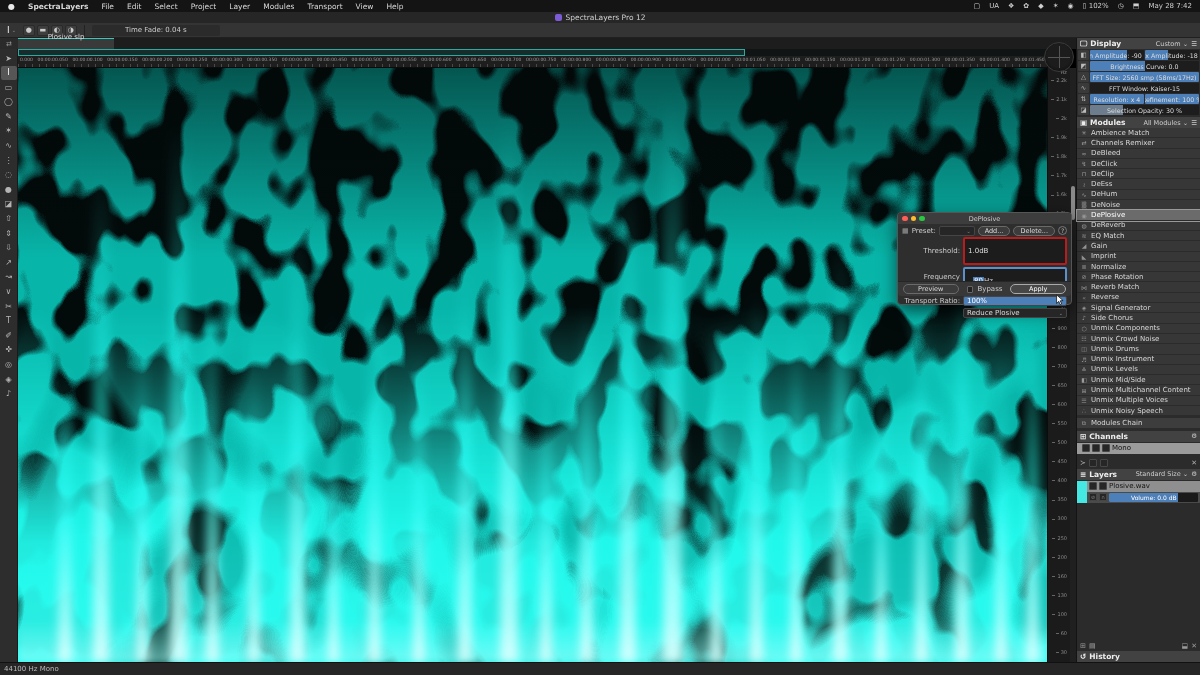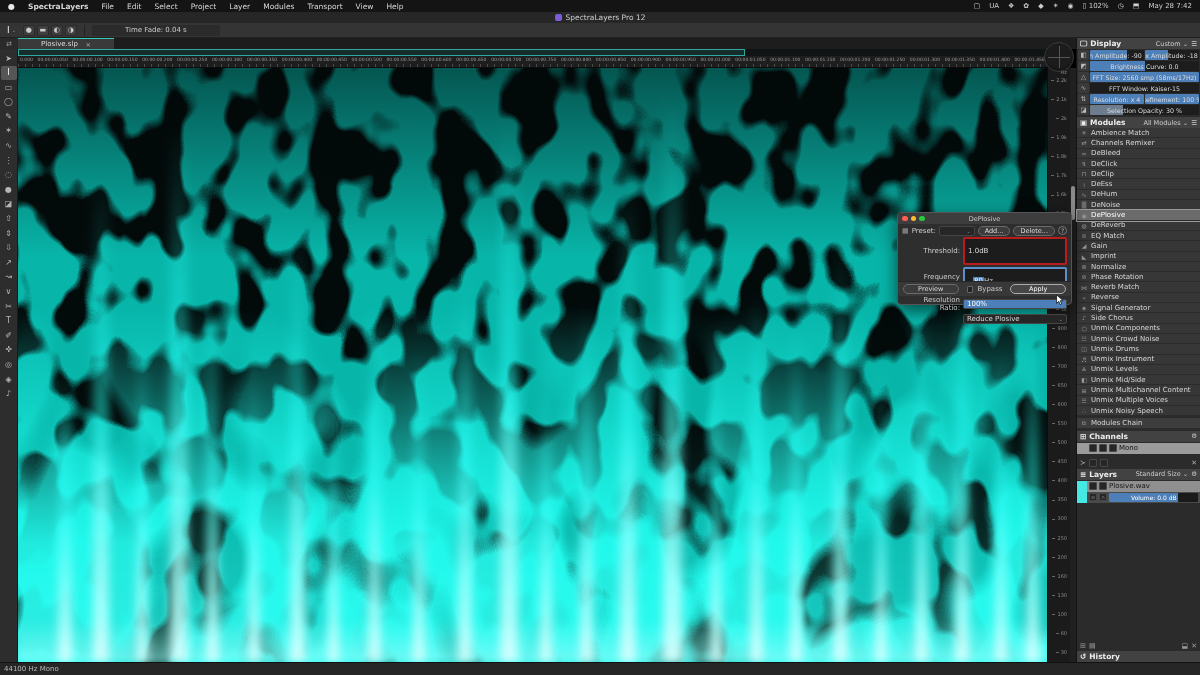--- a/index.html
+++ b/index.html
@@ -21,21 +21,21 @@
   #toolbar { left:0; top:23px; width:1200px; height:15px; background:#343434; border-bottom:1px solid #202020; display:flex; align-items:center; padding:0 4px; gap:4px; }
   .tool-ind { display:flex; align-items:center; gap:2px; font-size:9px; color:#eee; padding:0 3px; }
   .tool-ind .caret { font-size:5px; color:#999; }
   .mode-btn { width:12px; height:11px; background:#3e3e3e; border:1px solid #2a2a2a; border-radius:2px; color:#ccc; font-size:7px; line-height:9px; text-align:center; }
   .tb-sep { width:1px; height:11px; background:#222; margin:0 3px; }
   #time-fade { width:128px; height:11px; background:#2b2b2b; border-radius:2px; font-size:7px; color:#ccc; display:flex; align-items:center; justify-content:center; }
 
   
   #tabbar { left:0; top:38px; width:1200px; height:11px; background:#1d1d1d; display:flex; align-items:stretch; }
   #tab-scroll { width:18px; display:flex; align-items:center; justify-content:center; font-size:7px; color:#999; background:#2a2a2a; }
-  .tab { width:96px; background:#3a3a3a; border-top:1px solid #35c8bd; display:flex; align-items:center; justify-content:center; gap:8px; font-size:7px; color:#ddd; }
+  .tab { width:96px; background:#3a3a3a; border-top:1px solid #35c8bd; display:flex; align-items:center; justify-content:center; gap:8px; font-size:7px; color:#ddd;flex-direction:column; }
   .tab .x { color:#aaa; font-size:6px; }
 
   
   #toolstrip { left:0; top:49px; width:18px; height:613px; background:#2d2d2d; border-right:1px solid #1a1a1a; display:flex; flex-direction:column; align-items:center; padding-top:2px; }
   .tool { width:16px; height:14px; display:flex; align-items:center; justify-content:center; font-size:8px; color:#b5b5b5; border-radius:2px; margin-bottom:0.6px; }
   .tool.active { background:#565656; color:#fff; }
 
   
   #overview { left:18px; top:49px; width:1029px; height:7px; background:#101414; }
   #overview .win { position:absolute; left:0; top:0; width:727px; height:7px; border:1px solid #2fa8a0; background:rgba(40,120,115,0.25); }
@@ -71,21 +71,21 @@
   .drow { display:flex; align-items:center; gap:1px; padding:0 1px; margin-top:1px; }
   .dicon { width:11px; height:10px; background:#3a3a3a; border-radius:1px; color:#bbb; font-size:6.5px; display:flex; align-items:center; justify-content:center; flex:none; }
   .dfield { position:relative; height:10px; background:#1d1d1d; border-radius:1px; flex:1; overflow:hidden; display:flex; align-items:center; justify-content:center; }
   .dfield .fill { position:absolute; left:0; top:0; bottom:0; background:#4d7fb8; }
   .dfield .txt { position:relative; font-size:6.3px; color:#ddd; white-space:nowrap; z-index:1; }
   .mod-row { height:10.3px; background:#373737; border-bottom:1px solid #2b2b2b; display:flex; align-items:center; gap:3px; padding:0 3px; color:#d8d8d8; font-size:7px; }
   .mod-row .mg { width:8px; color:#9a9a9a; font-size:6px; text-align:center; flex:none; }
   .mod-row.selected { background:#6b6b6b; color:#fff; outline:1px solid #999; }
   .mod-row.chain { margin-top:2px; background:#3d3d3d; }
   .small-btn { width:8px; height:8px; background:#262626; border:1px solid #474747; border-radius:1px; color:#888; font-size:5px; display:flex; align-items:center; justify-content:center; }
-  .chan-row { height:11px; background:#9b9b9b; display:flex; align-items:center; gap:2px; padding:0 12px; color:#111; font-size:7px; margin-top:1px; }
+  .chan-row { height:11px; background:#9b9b9b; display:flex; align-items:center; gap:2px; padding:0 5px; color:#111; font-size:7px; margin-top:1px; }
   .chan-row .nm { color:#111; }
   .sec-toolbar { height:11px; display:flex; align-items:center; gap:3px; padding:0 3px; color:#aaa; font-size:7px; margin-top:4px; }
   .layer-wrap { display:flex; margin-top:1px; }
   .layer-swatch { width:10px; background:#45e8e2; flex:none; }
   .layer-rows { flex:1; }
   .layer-r1 { height:11px; background:#8f8f8f; display:flex; align-items:center; gap:2px; padding:0 2px; color:#111; font-size:7px; }
   .layer-r2 { height:11px; background:#4a4a4a; display:flex; align-items:center; gap:2px; padding:0 2px; }
   .vol { position:relative; flex:1; height:9px; background:#1a1a1a; border-radius:1px; overflow:hidden; }
   .vol .vfill { position:absolute; left:0; top:0; bottom:0; width:78%; background:#4d7fb8; }
   .vol .vtxt { position:absolute; right:24%; top:0; bottom:0; display:flex; align-items:center; font-size:6px; color:#fff; }
@@ -644,21 +644,21 @@
       </div>
   </div>
   <div class="dlg-row">
     <span class="dlg-label">Frequency Limit:</span>
     <div class="dlg-input focus">
       <span class="sel">80</span>
       <span> Hz</span>
     </div>
   </div>
   <div class="dlg-row">
-    <span class="dlg-label">Resolution Ratio:</span>
+    <span class="dlg-label">Transport Ratio:</span>
     <div class="dlg-slider">
         <span>100%</span>
       </div>
   </div>
   <div class="dlg-row">
     <span class="dlg-label"></span>
     <div class="dd">
         <span>Reduce Plosive</span>
         <span class="c">⌄</span>
       </div>

